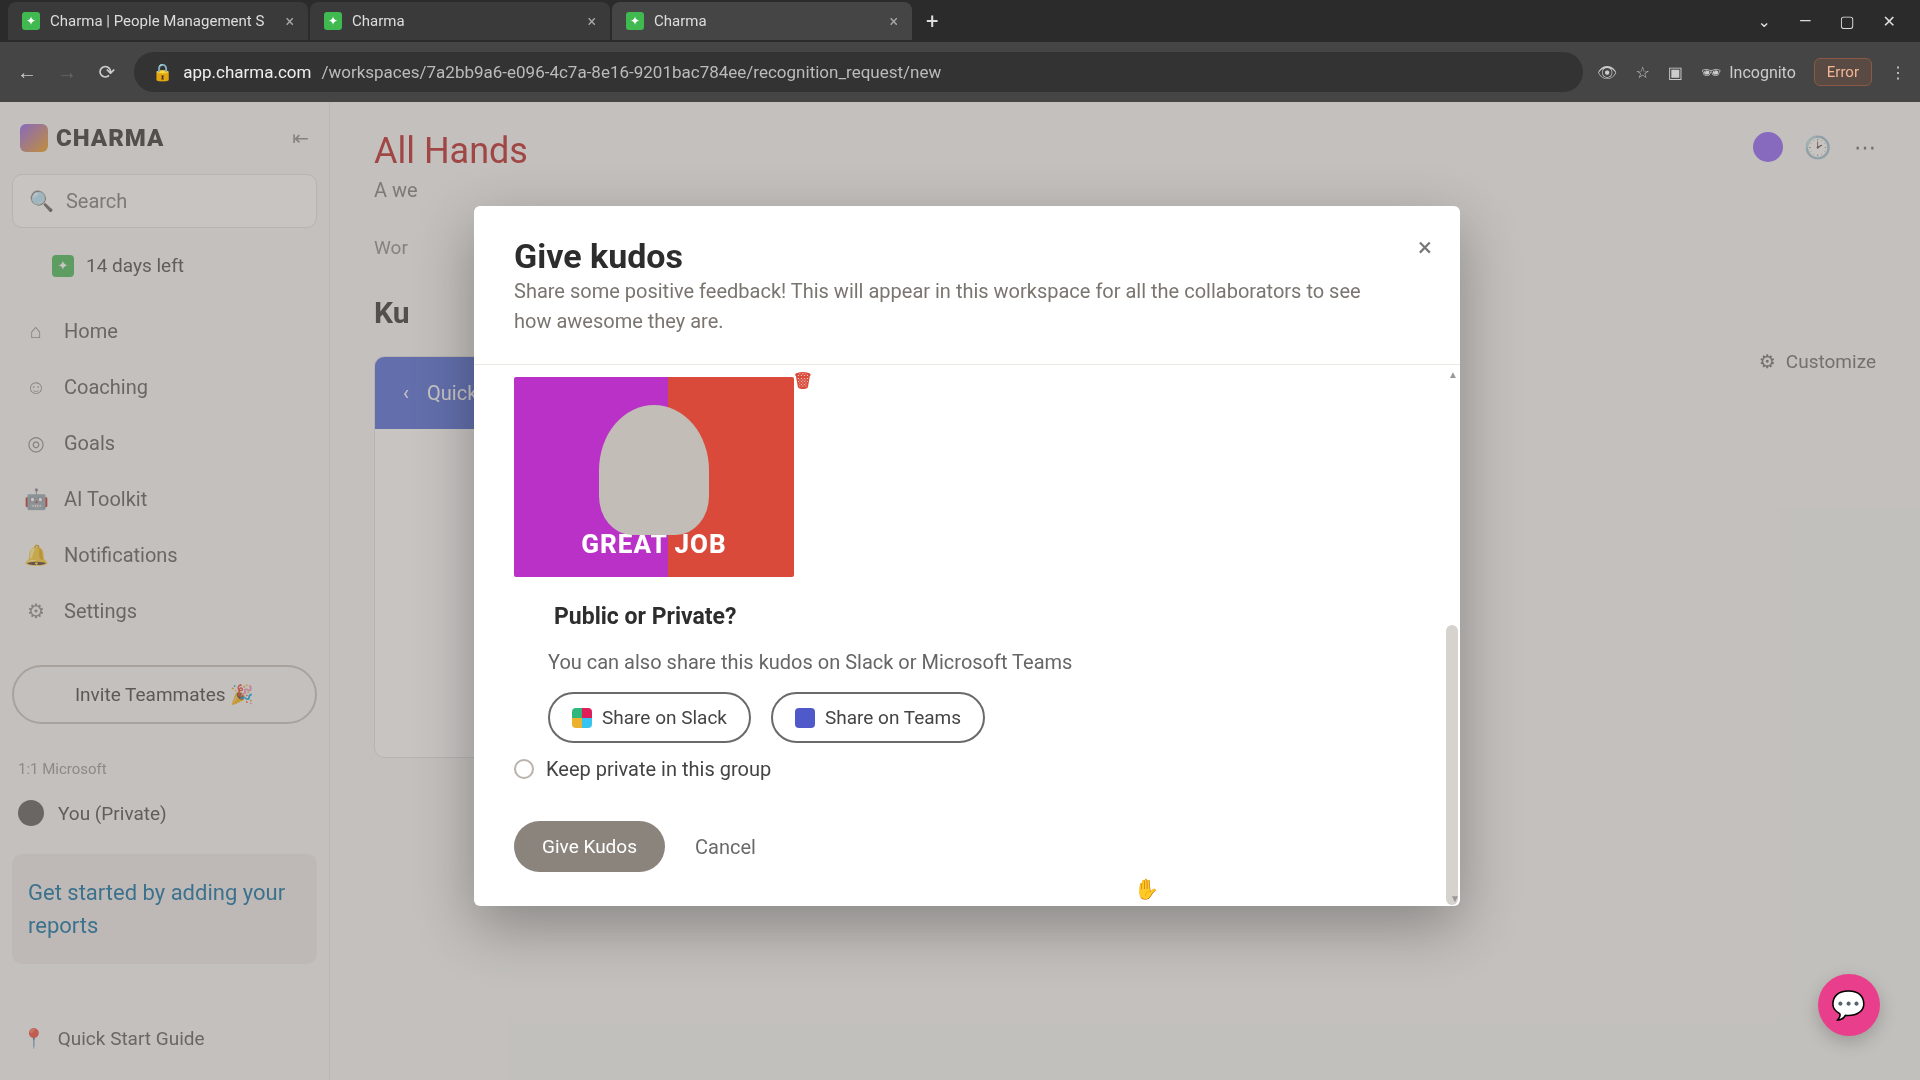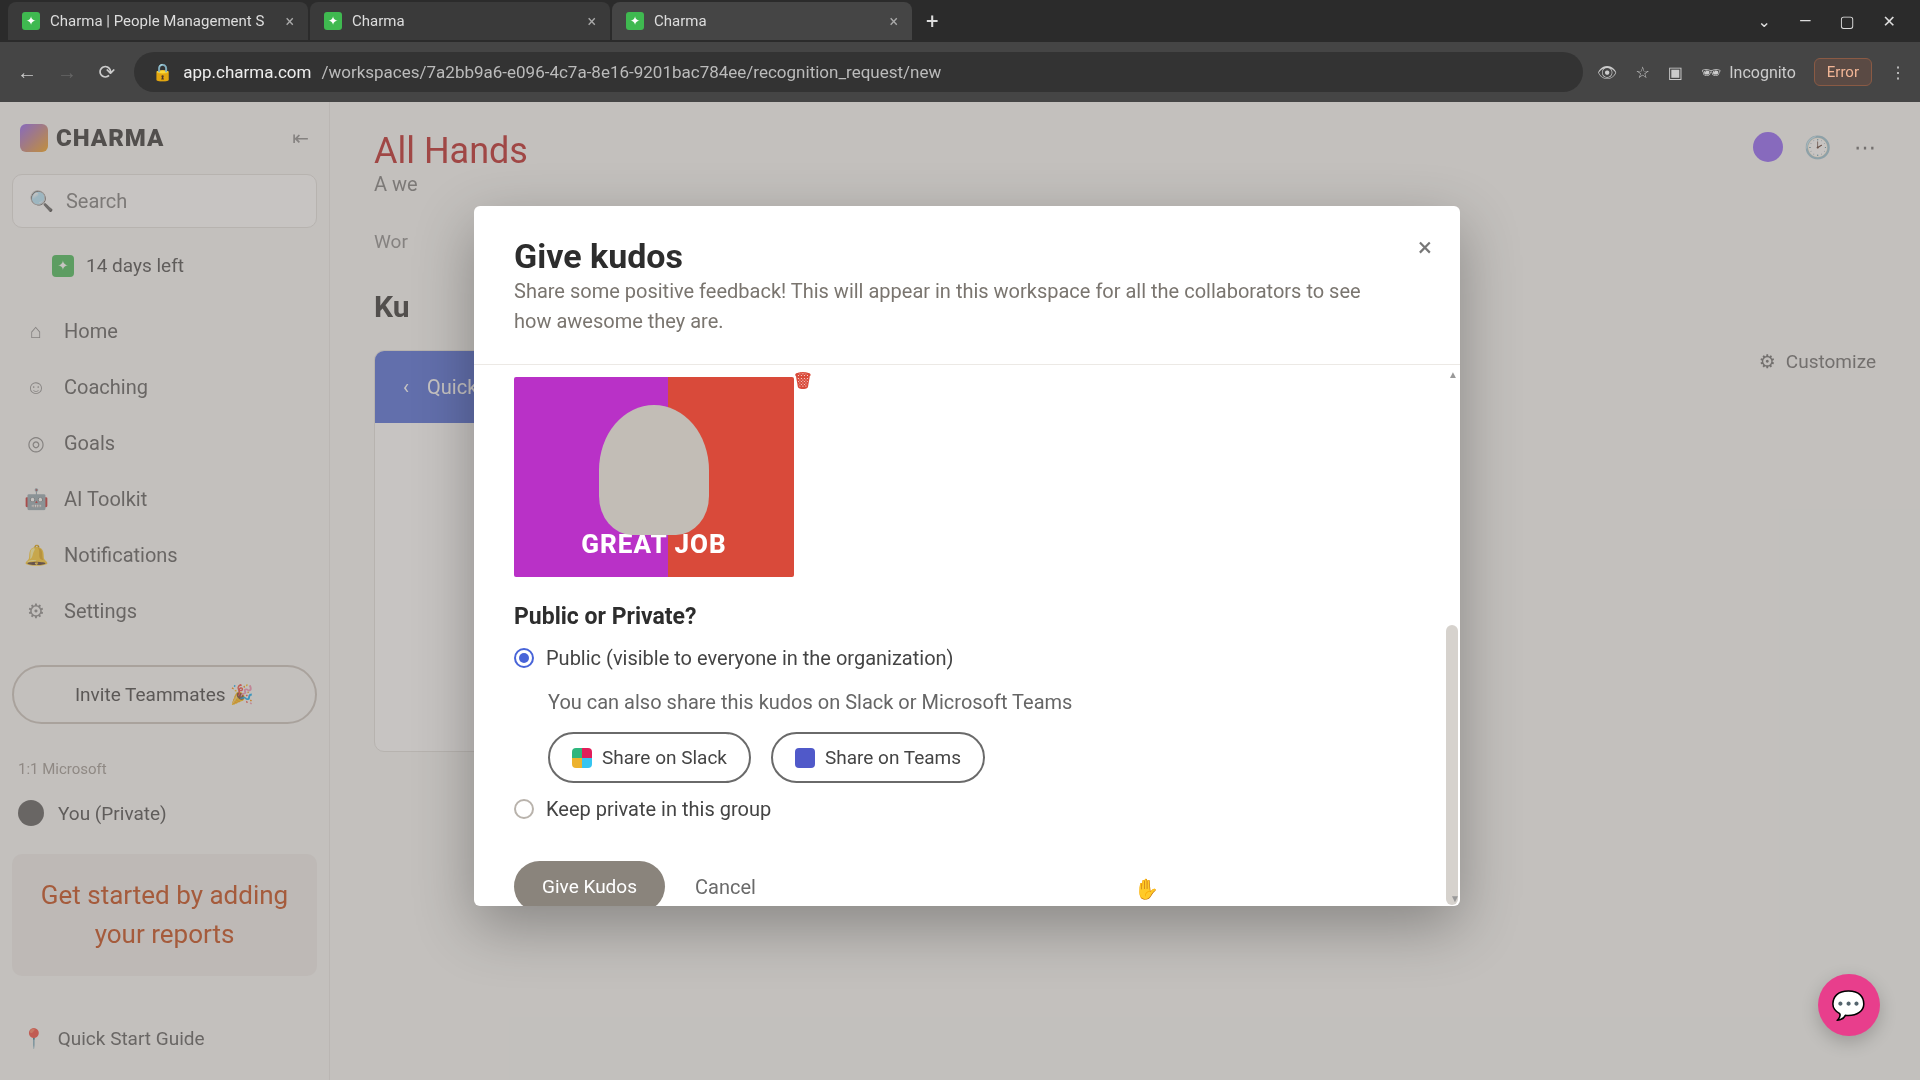--- a/index.html
+++ b/index.html
@@ -42,26 +42,26 @@
 .nav-list { display: flex; flex-direction: column; gap: 4px; margin-top: 8px; }
 .nav-item { display: flex; align-items: center; gap: 16px; padding: 14px 12px; border-radius: 10px; color: #555; font-size: 20px; cursor: pointer; }
 .nav-icon { width: 24px; text-align: center; color: #888; font-size: 20px; }
 
 .invite-btn { margin-top: 20px; padding: 16px 20px; border: 2px solid #c9c2bb; border-radius: 30px; background: transparent; font-size: 19px; color: #3b3b3b; cursor: pointer; text-align: center; }
 
 .ws-label { margin-top: 28px; font-size: 15px; color: #9a948e; padding: 0 6px; }
 .you-row { display: flex; align-items: center; gap: 14px; padding: 14px 6px; font-size: 19px; color: #444; }
 .you-avatar { width: 26px; height: 26px; border-radius: 50%; background: #555; }
 
-.get-started-box { margin-top: 6px; background: #eeece9; border-radius: 10px; padding: 22px 16px; text-align: center; color: #c2410c; font-size: 26px; line-height: 1.5; }
+.get-started-box { margin-top: 6px; background: #eeece9; border-radius: 10px; padding: 22px 16px; text-align: left; color: #0369a1; font-size: 22px; line-height: 1.5; }
 .quick-start { display: flex; align-items: center; gap: 12px; padding: 16px 10px; font-size: 19px; color: #555; margin-top: auto; }
 
 .main { flex: 1; padding: 28px 44px; position: relative; overflow: hidden; }
 .page-title { font-size: 36px; font-weight: 400; color: #b91c1c; }
-.page-sub { color: #777; font-size: 20px; margin-top: 0; }
+.page-sub { color: #777; font-size: 20px; margin-top: 6px; }
 .topright { position: absolute; right: 44px; top: 30px; display: flex; align-items: center; gap: 22px; color: #666; font-size: 22px; }
 .topright .avatar { width: 30px; height: 30px; border-radius: 50%; background: #8b5cf6; }
 
 .workspace-label { margin-top: 34px; font-size: 19px; color: #888; }
 .kudos-h { font-size: 30px; font-weight: 700; margin-top: 36px; color: #2b2b2b; }
 .customize { position: absolute; right: 44px; top: 248px; display: flex; align-items: center; gap: 10px; color: #666; font-size: 19px; }
 
 .kudos-card { margin-top: 26px; width: 470px; background: #fff; border: 1px solid #e2e0dd; border-radius: 10px; overflow: hidden; }
 .kudos-card-head { background: #4864d8; color: #fff; padding: 24px 28px; display: flex; align-items: center; gap: 18px; font-size: 20px; }
 .kudos-card-body { padding: 26px 28px; color: #6b655f; font-size: 19px; line-height: 1.6; text-align: center; }
@@ -79,21 +79,21 @@
 .modal-title { font-size: 34px; font-weight: 700; color: #2d2d2d; }
 .modal-close { position: absolute; right: 28px; top: 26px; font-size: 26px; color: #777; cursor: pointer; }
 .modal-desc { font-size: 20px; color: #7a756f; line-height: 1.5; max-width: 880px; }
 .modal-divider { height: 1px; background: #ece9e5; margin-top: 18px; }
 
 .modal-body { position: relative; padding: 12px 40px 30px; overflow-y: auto; flex: 1; }
 .gif-box { position: relative; width: 280px; height: 200px; background: linear-gradient(90deg, #b931c7 0%, #b931c7 55%, #d94a3a 55%, #d94a3a 100%); border-radius: 2px; display: flex; align-items: flex-end; justify-content: center; color: #fff; font-weight: 800; font-size: 26px; letter-spacing: 1px; padding-bottom: 18px; }
 .gif-person { position: absolute; top: 28px; left: 50%; transform: translateX(-50%); width: 110px; height: 130px; background: #c2bdb6; border-radius: 50% 50% 30% 30%; }
 .gif-delete { position: absolute; right: -20px; top: -6px; color: #d94a3a; font-size: 16px; cursor: pointer; }
 
-.section-h { font-size: 23px; font-weight: 700; color: #2d2d2d; margin-top: 26px; }
+.section-h { font-size: 23px; font-weight: 700; color: #2d2d2d; margin-top: 26px; margin-left: 40px; }
 .radio-row { display: flex; align-items: center; gap: 12px; margin-top: 16px; font-size: 20px; color: #444; }
 .radio { width: 20px; height: 20px; border: 2px solid #4864d8; border-radius: 50%; display: inline-flex; align-items: center; justify-content: center; flex-shrink: 0; }
 .radio.checked::after { content: ''; width: 10px; height: 10px; background: #4864d8; border-radius: 50%; }
 .radio.unchecked { border-color: #b9b3ac; }
 
 .share-note { margin-left: 34px; margin-top: 20px; font-size: 20px; color: #666; }
 .share-btns { margin-left: 34px; margin-top: 18px; display: flex; gap: 20px; }
 .share-btn { display: flex; align-items: center; gap: 10px; padding: 12px 22px; border: 2px solid #6a6a6a; border-radius: 28px; font-size: 19px; color: #444; background: #fff; cursor: pointer; }
 .slack-icon { width: 20px; height: 20px; display: inline-block; background: conic-gradient(#e01e5a 0 90deg, #36c5f0 90deg 180deg, #ecb22e 180deg 270deg, #2eb67d 270deg 360deg); border-radius: 4px; }
 .teams-icon { width: 20px; height: 20px; display: inline-block; background: #5059c9; border-radius: 4px; }
@@ -257,24 +257,20 @@
     <div class="modal-body">
       <span class="scroll-up">▲</span>
       <div class="gif-box">
         <div class="gif-person"></div>
         <span>GREAT JOB</span>
         <span class="gif-delete">🗑</span>
       </div>
 
       <div class="section-h">Public or Private?</div>
 
-      <label class="radio-row">
-        <span class="radio checked"></span>
-        <span>Public (visible to everyone in the organization)</span>
-      </label>
 
       <div class="share-note">You can also share this kudos on Slack or Microsoft Teams</div>
       <div class="share-btns">
         <button class="share-btn">
           <span class="slack-icon"></span>
           <span>Share on Slack</span>
         </button>
         <button class="share-btn">
           <span class="teams-icon"></span>
           <span>Share on Teams</span>

